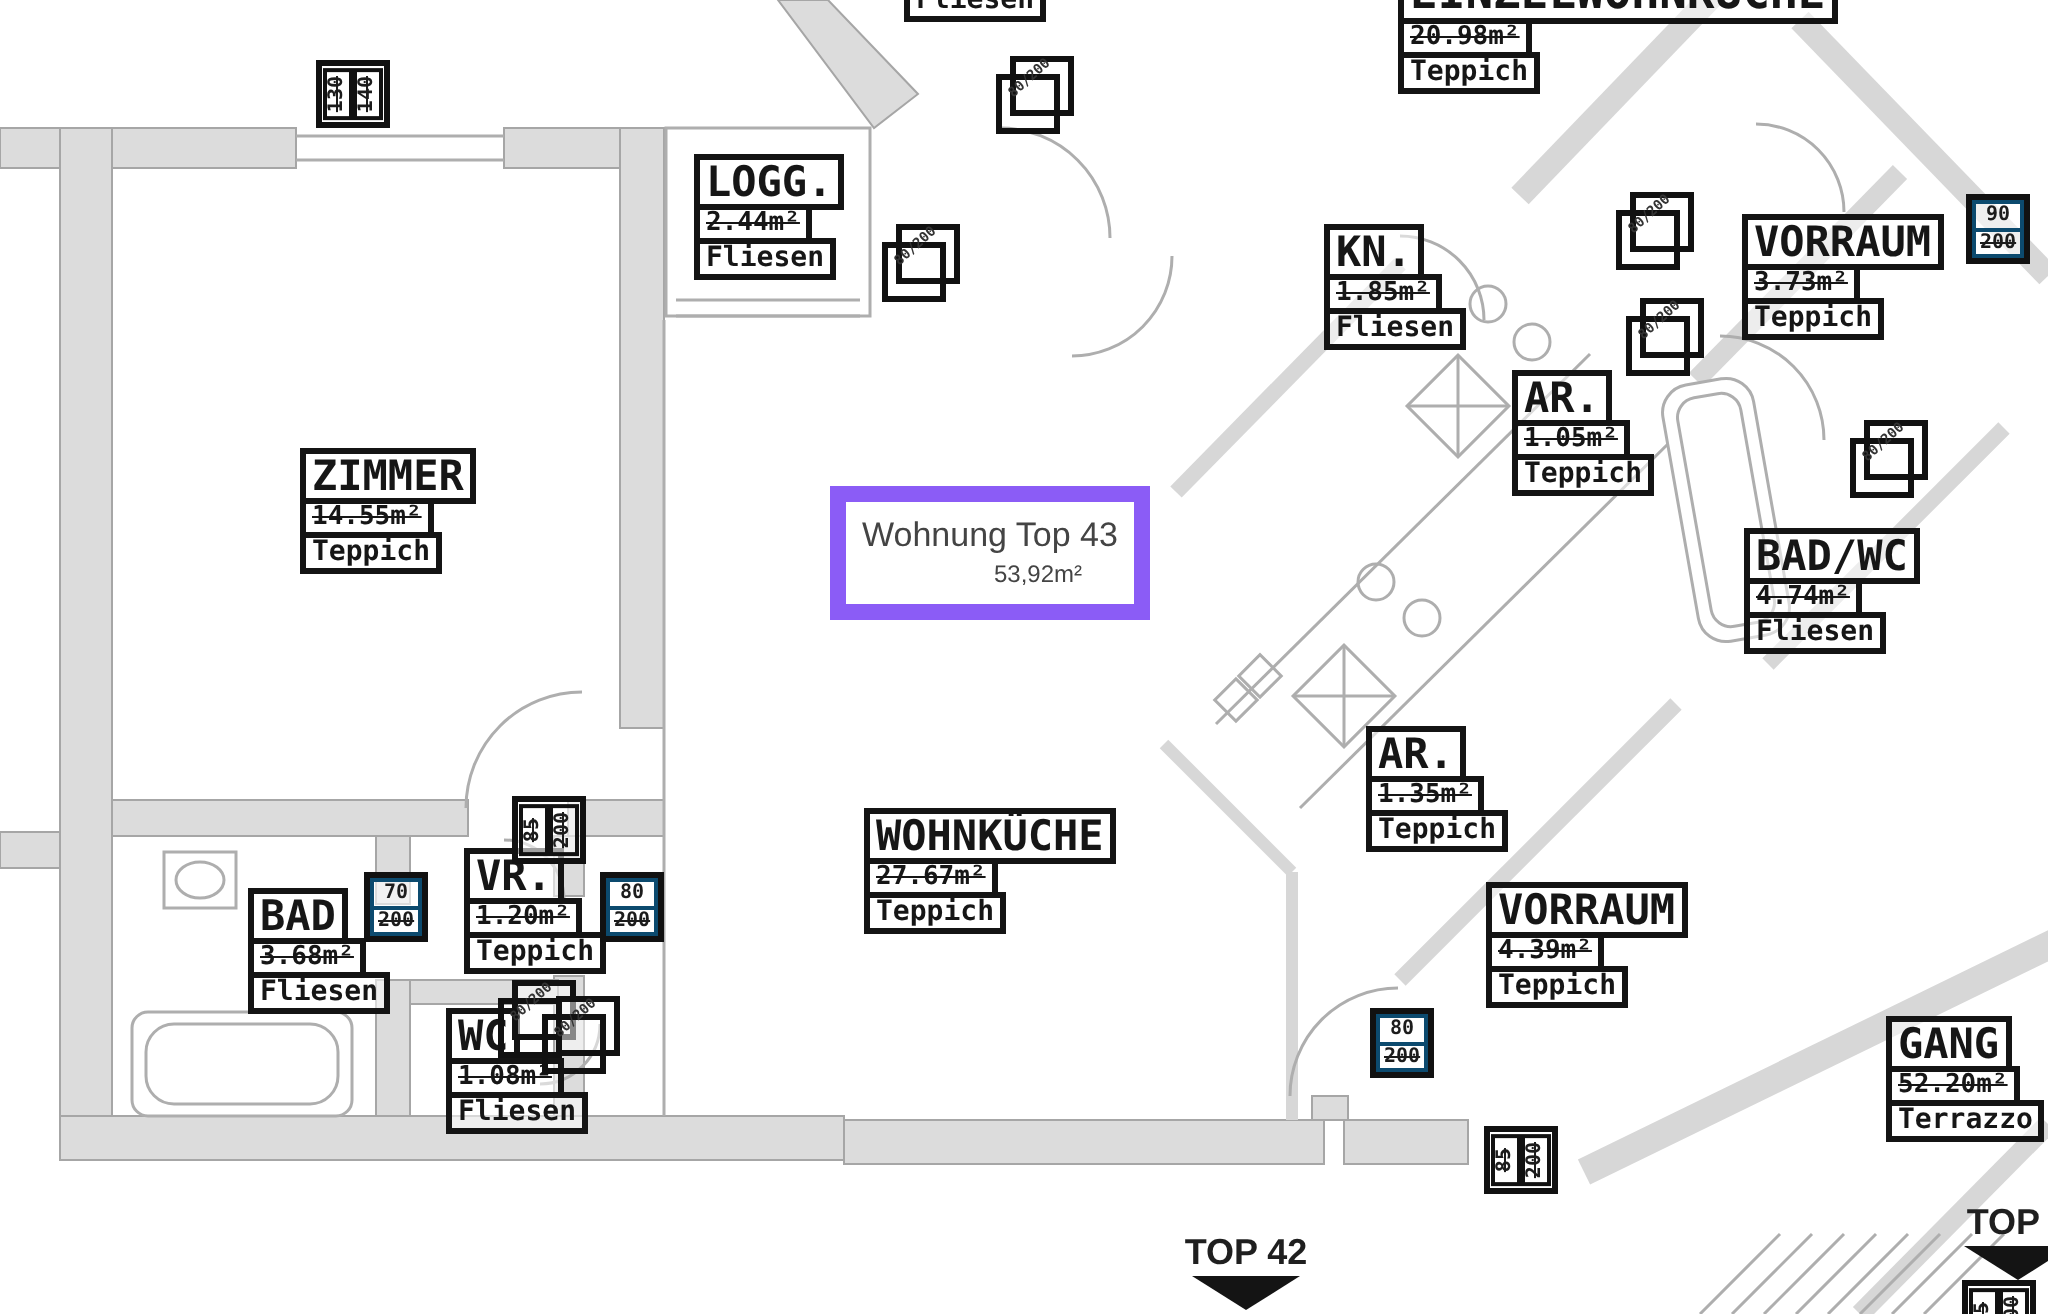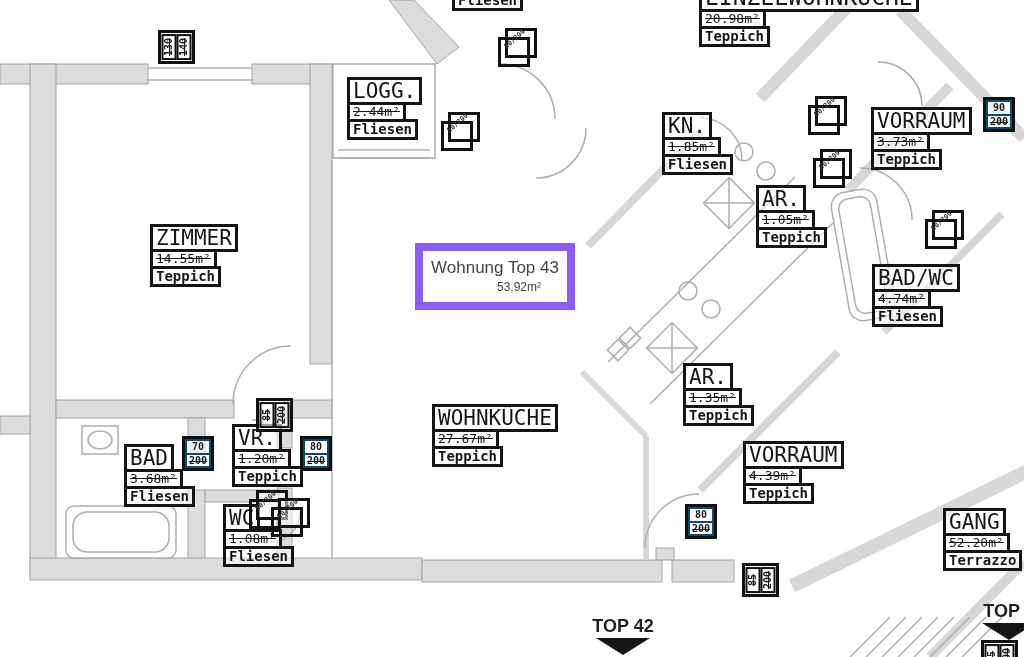--- a/index.html
+++ b/index.html
@@ -3,22 +3,22 @@
 <meta charset="utf-8">
 <style>
   html,body{margin:0;padding:0;background:#fff;}
   .stage{position:relative;width:1024px;height:657px;background:#ffffff;overflow:hidden;
          font-family:"DejaVu Sans Mono", monospace;}
   .plan-svg{position:absolute;left:0;top:0;}
   
   .room{position:absolute;z-index:5;color:#161616;}
   .room .ln{display:table;border:3px solid #141414;background:rgba(255,255,255,.55);
             padding:0 3px;line-height:1.06;white-space:nowrap;}
-  .room .rn{font-size:21px;font-weight:400;text-align:right;}
-  .room .ra{font-size:13px;font-weight:400;margin-top:-3px;text-decoration:line-through;}
+  .room .rn{font-size:21px;font-weight:700;text-align:right;}
+  .room .ra{font-size:13px;font-weight:700;margin-top:-3px;text-decoration:line-through;}
   .room .rf{font-size:14px;font-weight:600;margin-top:-3px;}
   .room.big .rn{font-size:23px;}
   
   .apt{position:absolute;left:415px;top:243px;width:144px;z-index:6;border:8px solid #8b5cf6;
        background:#fff;text-align:center;font-family:"Liberation Sans", sans-serif;
        color:#444;padding:7px 0 8px 0;}
   .apt .a1{font-size:17px;}
   .apt .a2{font-size:12px;margin-top:2px;padding-left:48px;}
   
   .dm{position:absolute;z-index:7;border:3px solid #111;background:rgba(255,255,255,.6);

